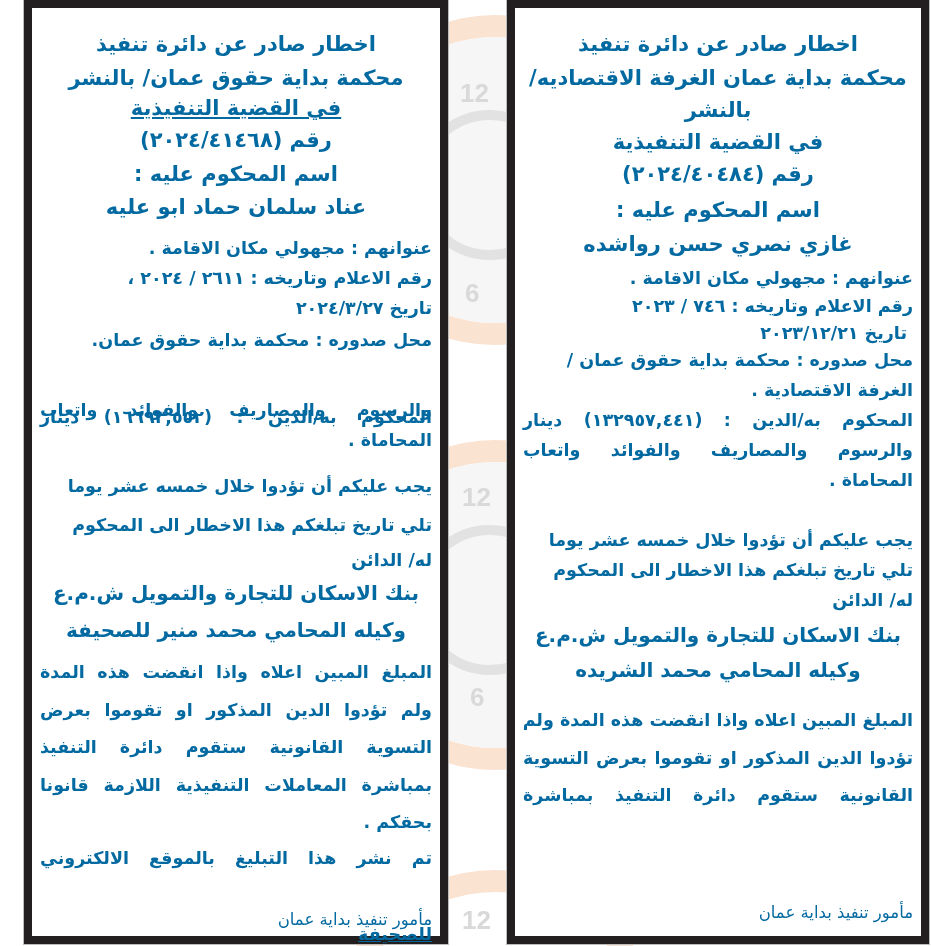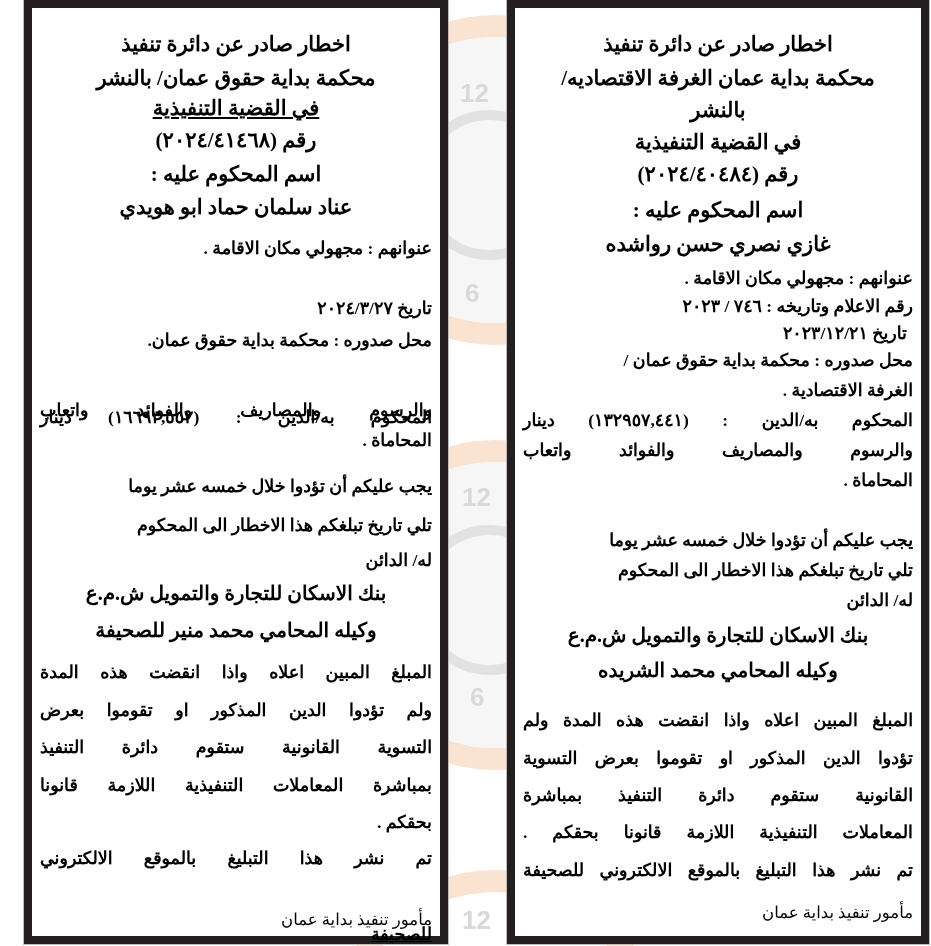--- a/index.html
+++ b/index.html
@@ -17,22 +17,22 @@
 
   .notice {
     position:absolute; background:#ffffff; box-sizing:border-box;
     border:8px solid #231f20; z-index:1;
     box-shadow: 0 0 0 1px #bdbdbd;
   }
   .notice .inner { position:absolute; left:0; right:0; top:0; bottom:0; }
   .line {
     position:absolute; right:8px; left:8px;
     direction:rtl; unicode-bidi:embed;
-    color:#000000; white-space:nowrap; overflow:visible;
-    font-size:17.5px; line-height:24px; font-weight:bold;font-family:Liberation Serif, serif;
+    color:#0369a1; white-space:nowrap; overflow:visible;
+    font-size:17.5px; line-height:24px; font-weight:bold;
   }
   .line.h { text-align:center; font-size:21px; font-weight:bold; line-height:28px; }
   .line.b { text-align:right; }
   .line.j { text-align:justify; text-align-last:justify; }
   .line.big { text-align:center; font-size:20px; font-weight:bold; }
   .line.u { text-decoration:underline; }
 </style>
 </head>
 <body>
 
@@ -96,37 +96,36 @@
     <div class="line b" style="top:520px;">يجب عليكم أن تؤدوا خلال خمسه عشر يوما</div>
     <div class="line b" style="top:550px;">تلي تاريخ تبلغكم هذا الاخطار الى المحكوم</div>
     <div class="line b" style="top:580px;">له/ الدائن</div>
 
     <div class="line big" style="top:615px;">بنك الاسكان للتجارة والتمويل ش.م.ع</div>
     <div class="line big" style="top:650px;">وكيله المحامي محمد الشريده</div>
 
     <div class="line j" style="top:700px;">المبلغ المبين اعلاه واذا انقضت هذه المدة ولم</div>
     <div class="line j" style="top:738px;">تؤدوا الدين المذكور او تقوموا بعرض التسوية</div>
     <div class="line j" style="top:775px;">القانونية ستقوم دائرة التنفيذ بمباشرة</div>
-    <div class="line j" style="top:812px;">المعاملات التنفيذية اللازمة قانونا بحقكم .</div>
-    <div class="line j" style="top:850px;">تم نشر هذا التبليغ بالموقع الالكتروني للصحيفة</div>
 
     <div class="line b" style="top:893px;font-size:16.5px;font-weight:normal;">مأمور تنفيذ بداية عمان</div>
   </div>
 </div>
 
 <div class="notice" style="left:24px;top:0;width:424px;height:944px;">
   <div class="inner">
     <div class="line h" style="top:22px;">اخطار صادر عن دائرة تنفيذ</div>
     <div class="line h" style="top:56px;">محكمة بداية حقوق عمان/ بالنشر</div>
     <div class="line h u" style="top:86px;">في القضية التنفيذية</div>
     <div class="line h" style="top:118px;">رقم  (٢٠٢٤/٤١٤٦٨)</div>
     <div class="line h" style="top:152px;">اسم المحكوم عليه :</div>
-    <div class="line h" style="top:185px;">عناد سلمان حماد ابو هويدي</div>
+    <div class="line h" style="top:185px;">عناد سلمان حماد ابو عليه</div>
 
     <div class="line b" style="top:228px;">عنوانهم : مجهولي مكان الاقامة .</div>
+    <div class="line b" style="top:258px;">رقم الاعلام وتاريخه : ٢٦١١ / ٢٠٢٤ ،</div>
     <div class="line b" style="top:288px;">تاريخ ٢٠٢٤/٣/٢٧</div>
     <div class="line b" style="top:320px;">محل صدوره : محكمة بداية حقوق عمان.</div>
     <div class="line j" style="top:350px;margin-top:47px;">المحكوم به/الدين : (١٦٦٩٣,٥٥٢) دينار</div>
     <div class="line j" style="top:390px;">والرسوم والمصاريف والفوائد واتعاب</div>
     <div class="line b" style="top:420px;">المحاماة .</div>
 
     <div class="line b" style="top:466px;">يجب عليكم أن تؤدوا خلال خمسه عشر يوما</div>
     <div class="line b" style="top:505px;">تلي تاريخ تبلغكم هذا الاخطار الى المحكوم</div>
     <div class="line b" style="top:540px;">له/ الدائن</div>
 

